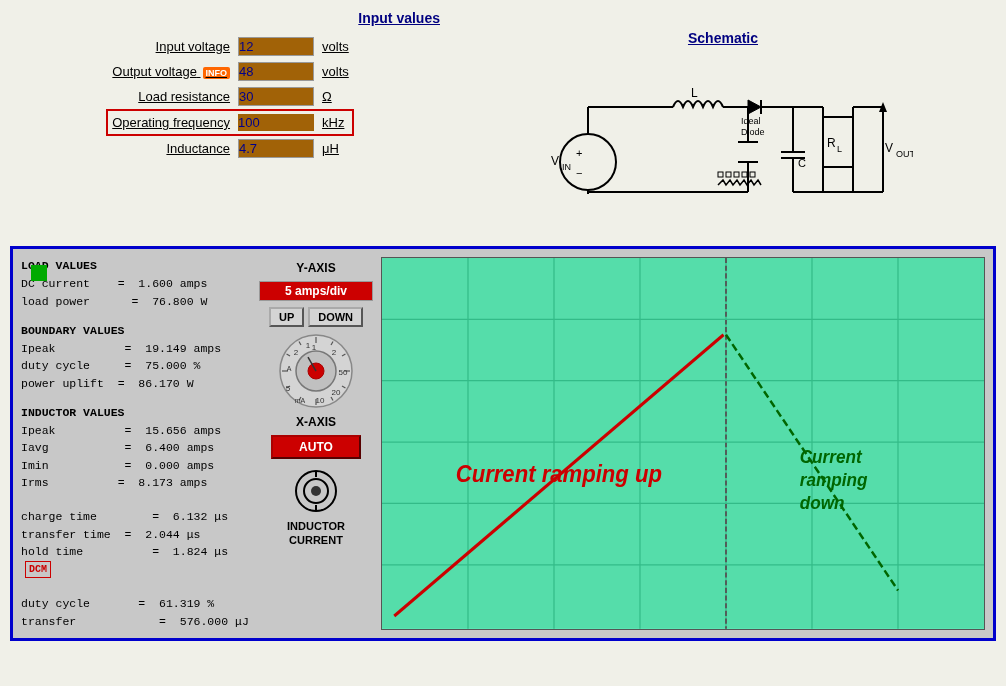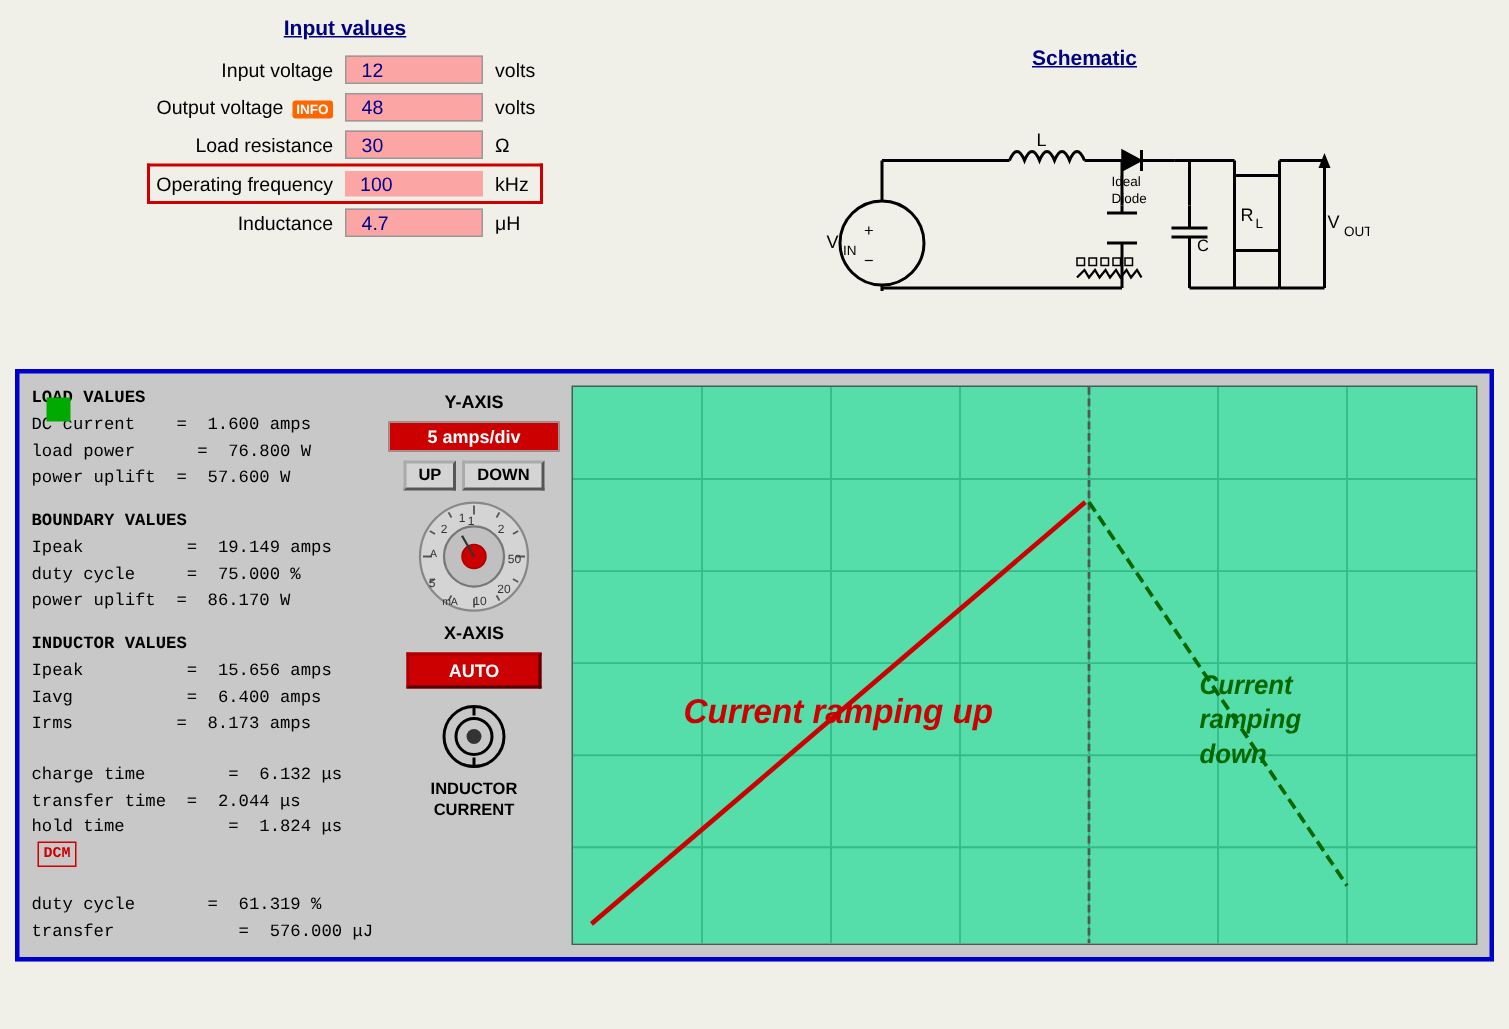--- a/index.html
+++ b/index.html
@@ -19,50 +19,51 @@
       padding: 10px 20px 8px 20px;
       gap: 20px;
     }
 
     
     .input-values {
       flex: 0 0 auto;
       min-width: 420px;
     }
     .input-values-title {
-      text-align: center;
+      text-align: right;
       font-weight: bold;
       text-decoration: underline;
       margin-bottom: 8px;
       font-size: 14px;
       color: #000080;
     }
     .input-table {
       border-collapse: collapse;
       margin: 0 auto;
+      text-decoration: underline;
     }
     .input-table td {
       padding: 3px 4px;
       vertical-align: middle;
       font-size: 13px;
     }
     .input-table .label-cell {
       text-align: right;
       color: #000;
     }
     .input-table .unit-cell {
       text-align: left;
       color: #000;
       padding-left: 4px;
     }
     .input-field {
       border: 1px solid #999;
-      background: #fca5a5;
-      width: 92px;
-      padding: 1px 10px;
+      background: #a16207;
+      width: 76px;
+      padding: 1px 0;
       font-size: 13px;
       color: #00008B;
     }
     .info-badge {
       background: #ff6600;
       color: #fff;
       font-size: 9px;
       font-weight: bold;
       padding: 1px 3px;
       border-radius: 2px;
@@ -357,53 +358,53 @@
     <div>
       <span>DC current</span>&nbsp;&nbsp;&nbsp;
       <span>=</span>&nbsp;
       <span>1.600 amps</span>
     </div>
     <div>
       <span>load power</span>&nbsp;&nbsp;&nbsp;&nbsp;&nbsp;
       <span>=</span>&nbsp;
       <span>76.800 W</span>
     </div>
+
+    <div class="section-title">BOUNDARY VALUES</div>
+    <div>
+      <span>Ipeak</span>&nbsp;&nbsp;&nbsp;&nbsp;&nbsp;&nbsp;&nbsp;&nbsp;&nbsp;
+      <span>=</span>&nbsp;
+      <span>19.149 amps</span>
+    </div>
+    <div>
+      <span>duty cycle</span>&nbsp;&nbsp;&nbsp;&nbsp;
+      <span>=</span>&nbsp;
+      <span>75.000 %</span>
+    </div>
     <div>
       <span>power uplift</span>&nbsp;
       <span>=</span>&nbsp;
-      <span>57.600 W</span>
-    </div>
-
-    <div class="section-title">BOUNDARY VALUES</div>
+      <span>86.170 W</span>
+    </div>
+
+    <div class="section-title">INDUCTOR VALUES</div>
     <div>
       <span>Ipeak</span>&nbsp;&nbsp;&nbsp;&nbsp;&nbsp;&nbsp;&nbsp;&nbsp;&nbsp;
       <span>=</span>&nbsp;
-      <span>19.149 amps</span>
-    </div>
-    <div>
-      <span>duty cycle</span>&nbsp;&nbsp;&nbsp;&nbsp;
-      <span>=</span>&nbsp;
-      <span>75.000 %</span>
-    </div>
-    <div>
-      <span>power uplift</span>&nbsp;
-      <span>=</span>&nbsp;
-      <span>86.170 W</span>
-    </div>
-
-    <div class="section-title">INDUCTOR VALUES</div>
-    <div>
-      <span>Ipeak</span>&nbsp;&nbsp;&nbsp;&nbsp;&nbsp;&nbsp;&nbsp;&nbsp;&nbsp;
-      <span>=</span>&nbsp;
       <span>15.656 amps</span>
     </div>
     <div>
       <span>Iavg</span>&nbsp;&nbsp;&nbsp;&nbsp;&nbsp;&nbsp;&nbsp;&nbsp;&nbsp;&nbsp;
       <span>=</span>&nbsp;
       <span>6.400 amps</span>
+    </div>
+    <div>
+      <span>Imin</span>&nbsp;&nbsp;&nbsp;&nbsp;&nbsp;&nbsp;&nbsp;&nbsp;&nbsp;&nbsp;
+      <span>=</span>&nbsp;
+      <span>0.000 amps</span>
     </div>
     <div>
       <span>Irms</span>&nbsp;&nbsp;&nbsp;&nbsp;&nbsp;&nbsp;&nbsp;&nbsp;&nbsp;
       <span>=</span>&nbsp;
       <span>8.173 amps</span>
     </div>
     <br>
     <div>
       <span>charge time</span>&nbsp;&nbsp;&nbsp;&nbsp;&nbsp;&nbsp;&nbsp;
       <span>=</span>&nbsp;

